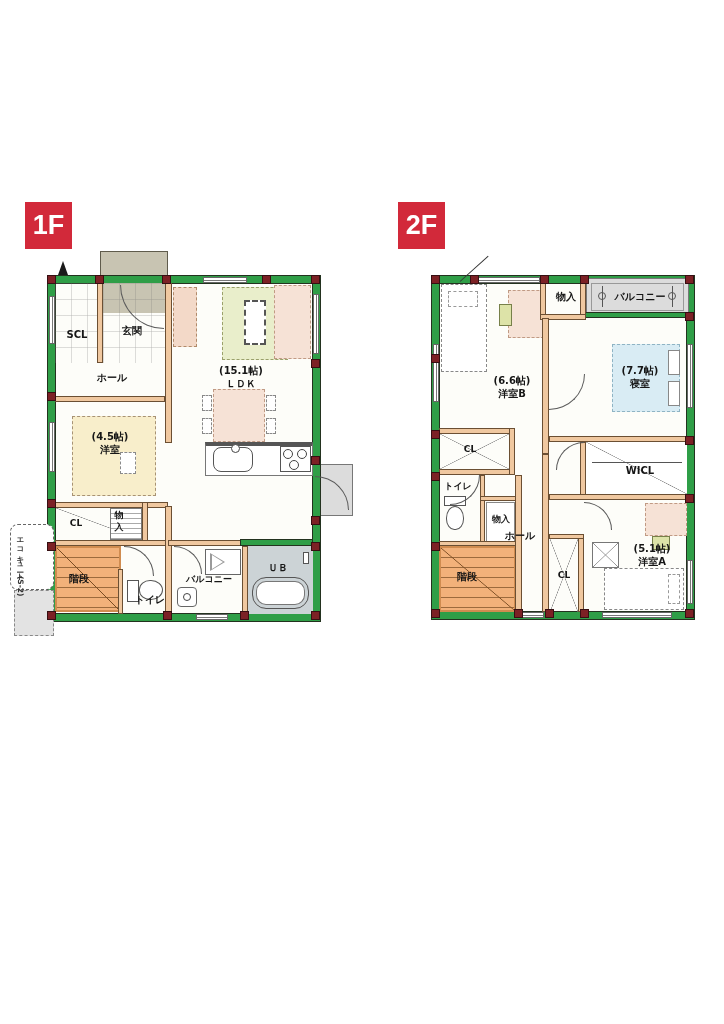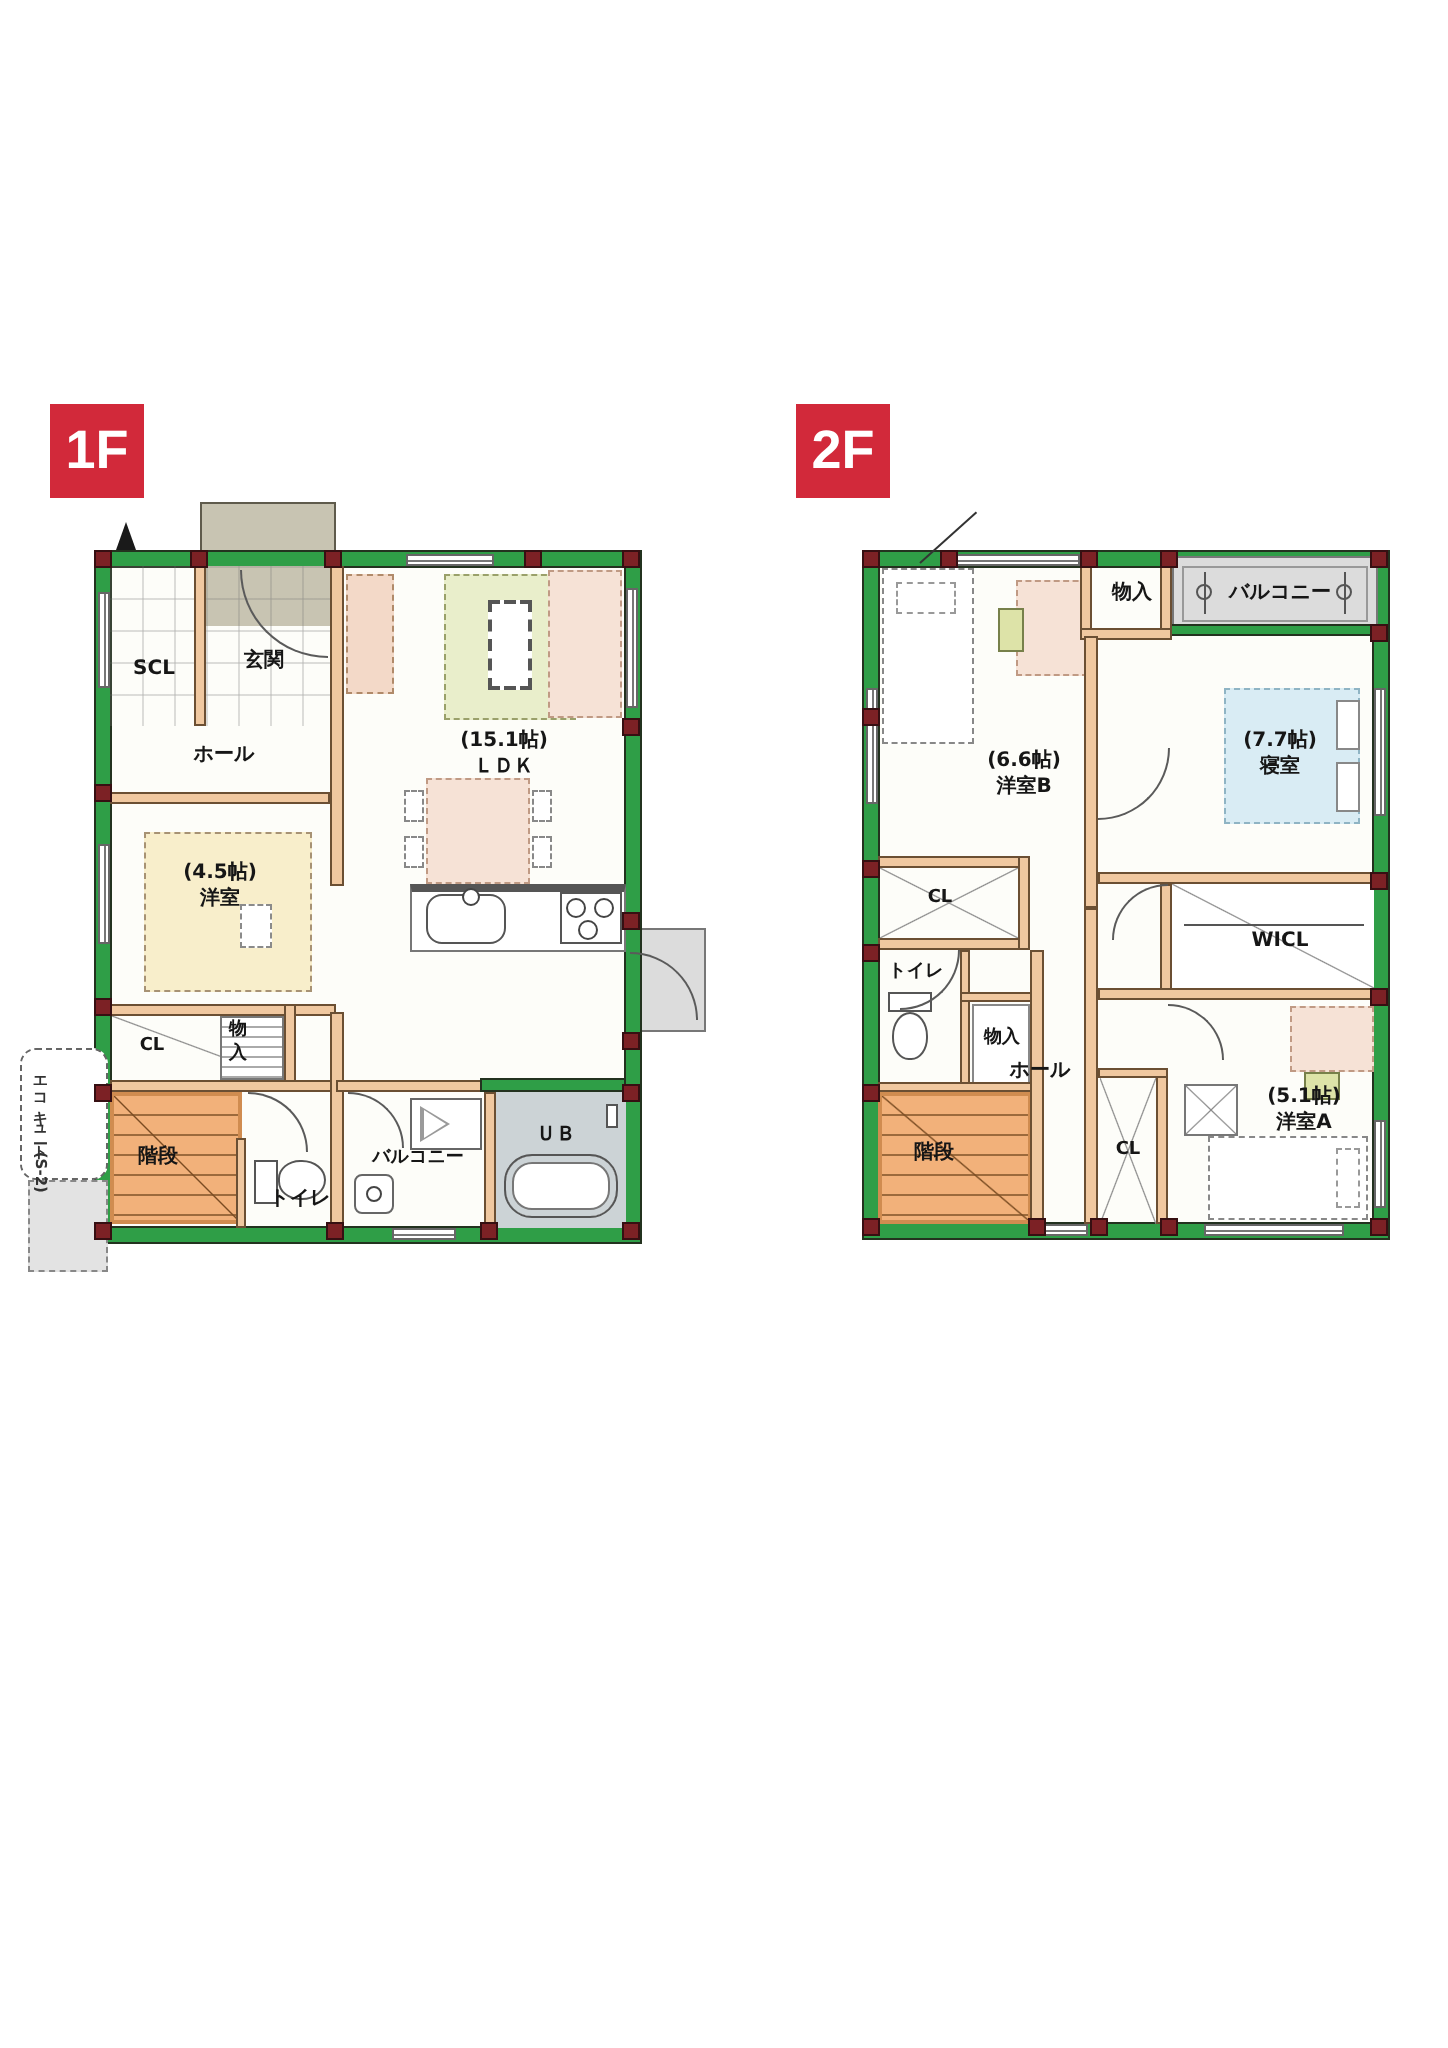--- a/index.html
+++ b/index.html
@@ -152,21 +152,21 @@
 
   <div class="abs" style="left:10px;top:480px;width:44px;height:66px;border:1.5px dashed #666;border-radius:8px;background:#fff;z-index:2"></div>
   <div class="abs" style="left:14px;top:546px;width:40px;height:46px;border:1.5px dashed #888;background:#e3e3e3;z-index:2"></div>
   <div class="lbl vert" style="left:15px;top:486px;height:70px">エコキュート(S-2)</div>
 
   <div class="lbl" style="left:60px;top:284px;width:34px">SCL</div>
   <div class="lbl" style="left:104px;top:280px;width:56px">玄関</div>
   <div class="lbl" style="left:86px;top:327px;width:52px">ホール</div>
   <div class="lbl" style="left:76px;top:386px;width:68px">(4.5帖)
 洋室</div>
-  <div class="lbl" style="left:214px;top:320px;width:76px">(15.1帖)
+  <div class="lbl" style="left:203px;top:320px;width:76px">(15.1帖)
 ＬＤＫ</div>
   <div class="lbl sm" style="left:64px;top:474px;width:24px">CL</div>
   <div class="lbl sm" style="left:112px;top:466px;width:14px">物入</div>
   <div class="lbl" style="left:60px;top:528px;width:38px">階段</div>
   <div class="lbl" style="left:128px;top:549px;width:44px">トイレ</div>
   <div class="lbl sm" style="left:172px;top:530px;width:74px">バルコニー</div>
   <div class="lbl" style="left:256px;top:517px;width:44px">ＵＢ</div>
 
   <div class="abs outer" style="left:432px;top:232px;width:262px;height:343px"></div>
   <div class="abs eave" style="left:460px;top:237px;width:38px"></div>

